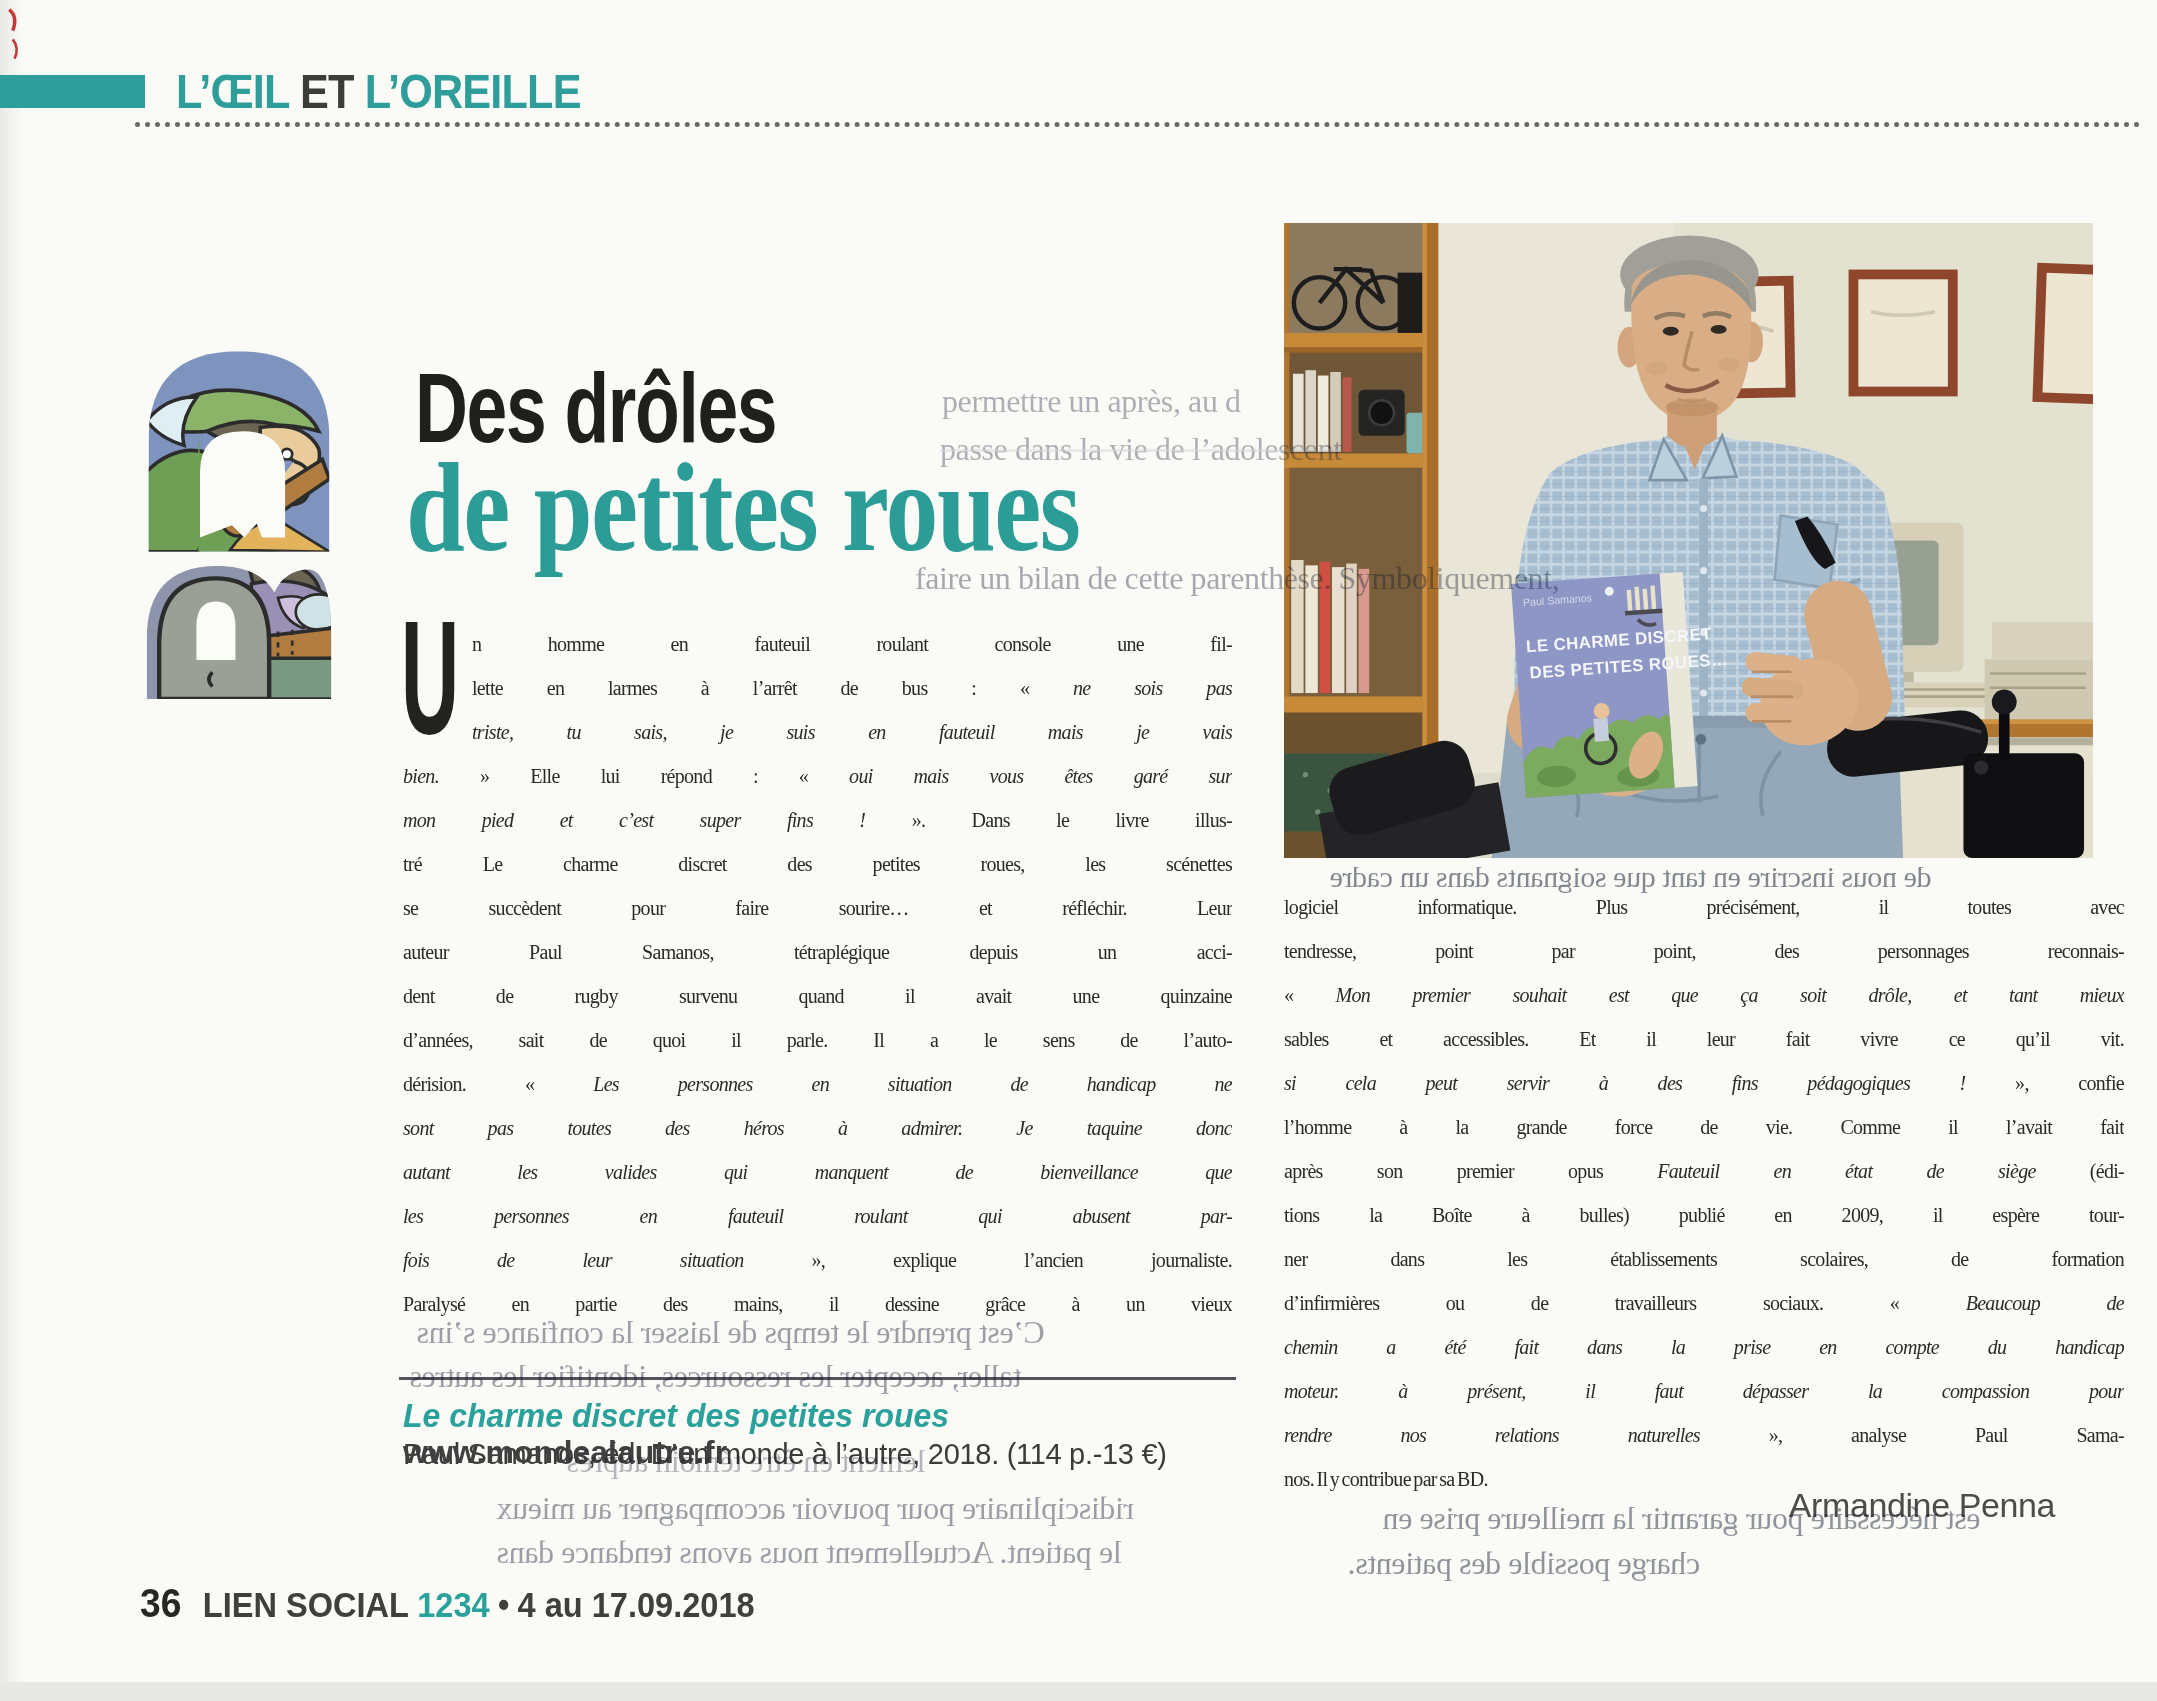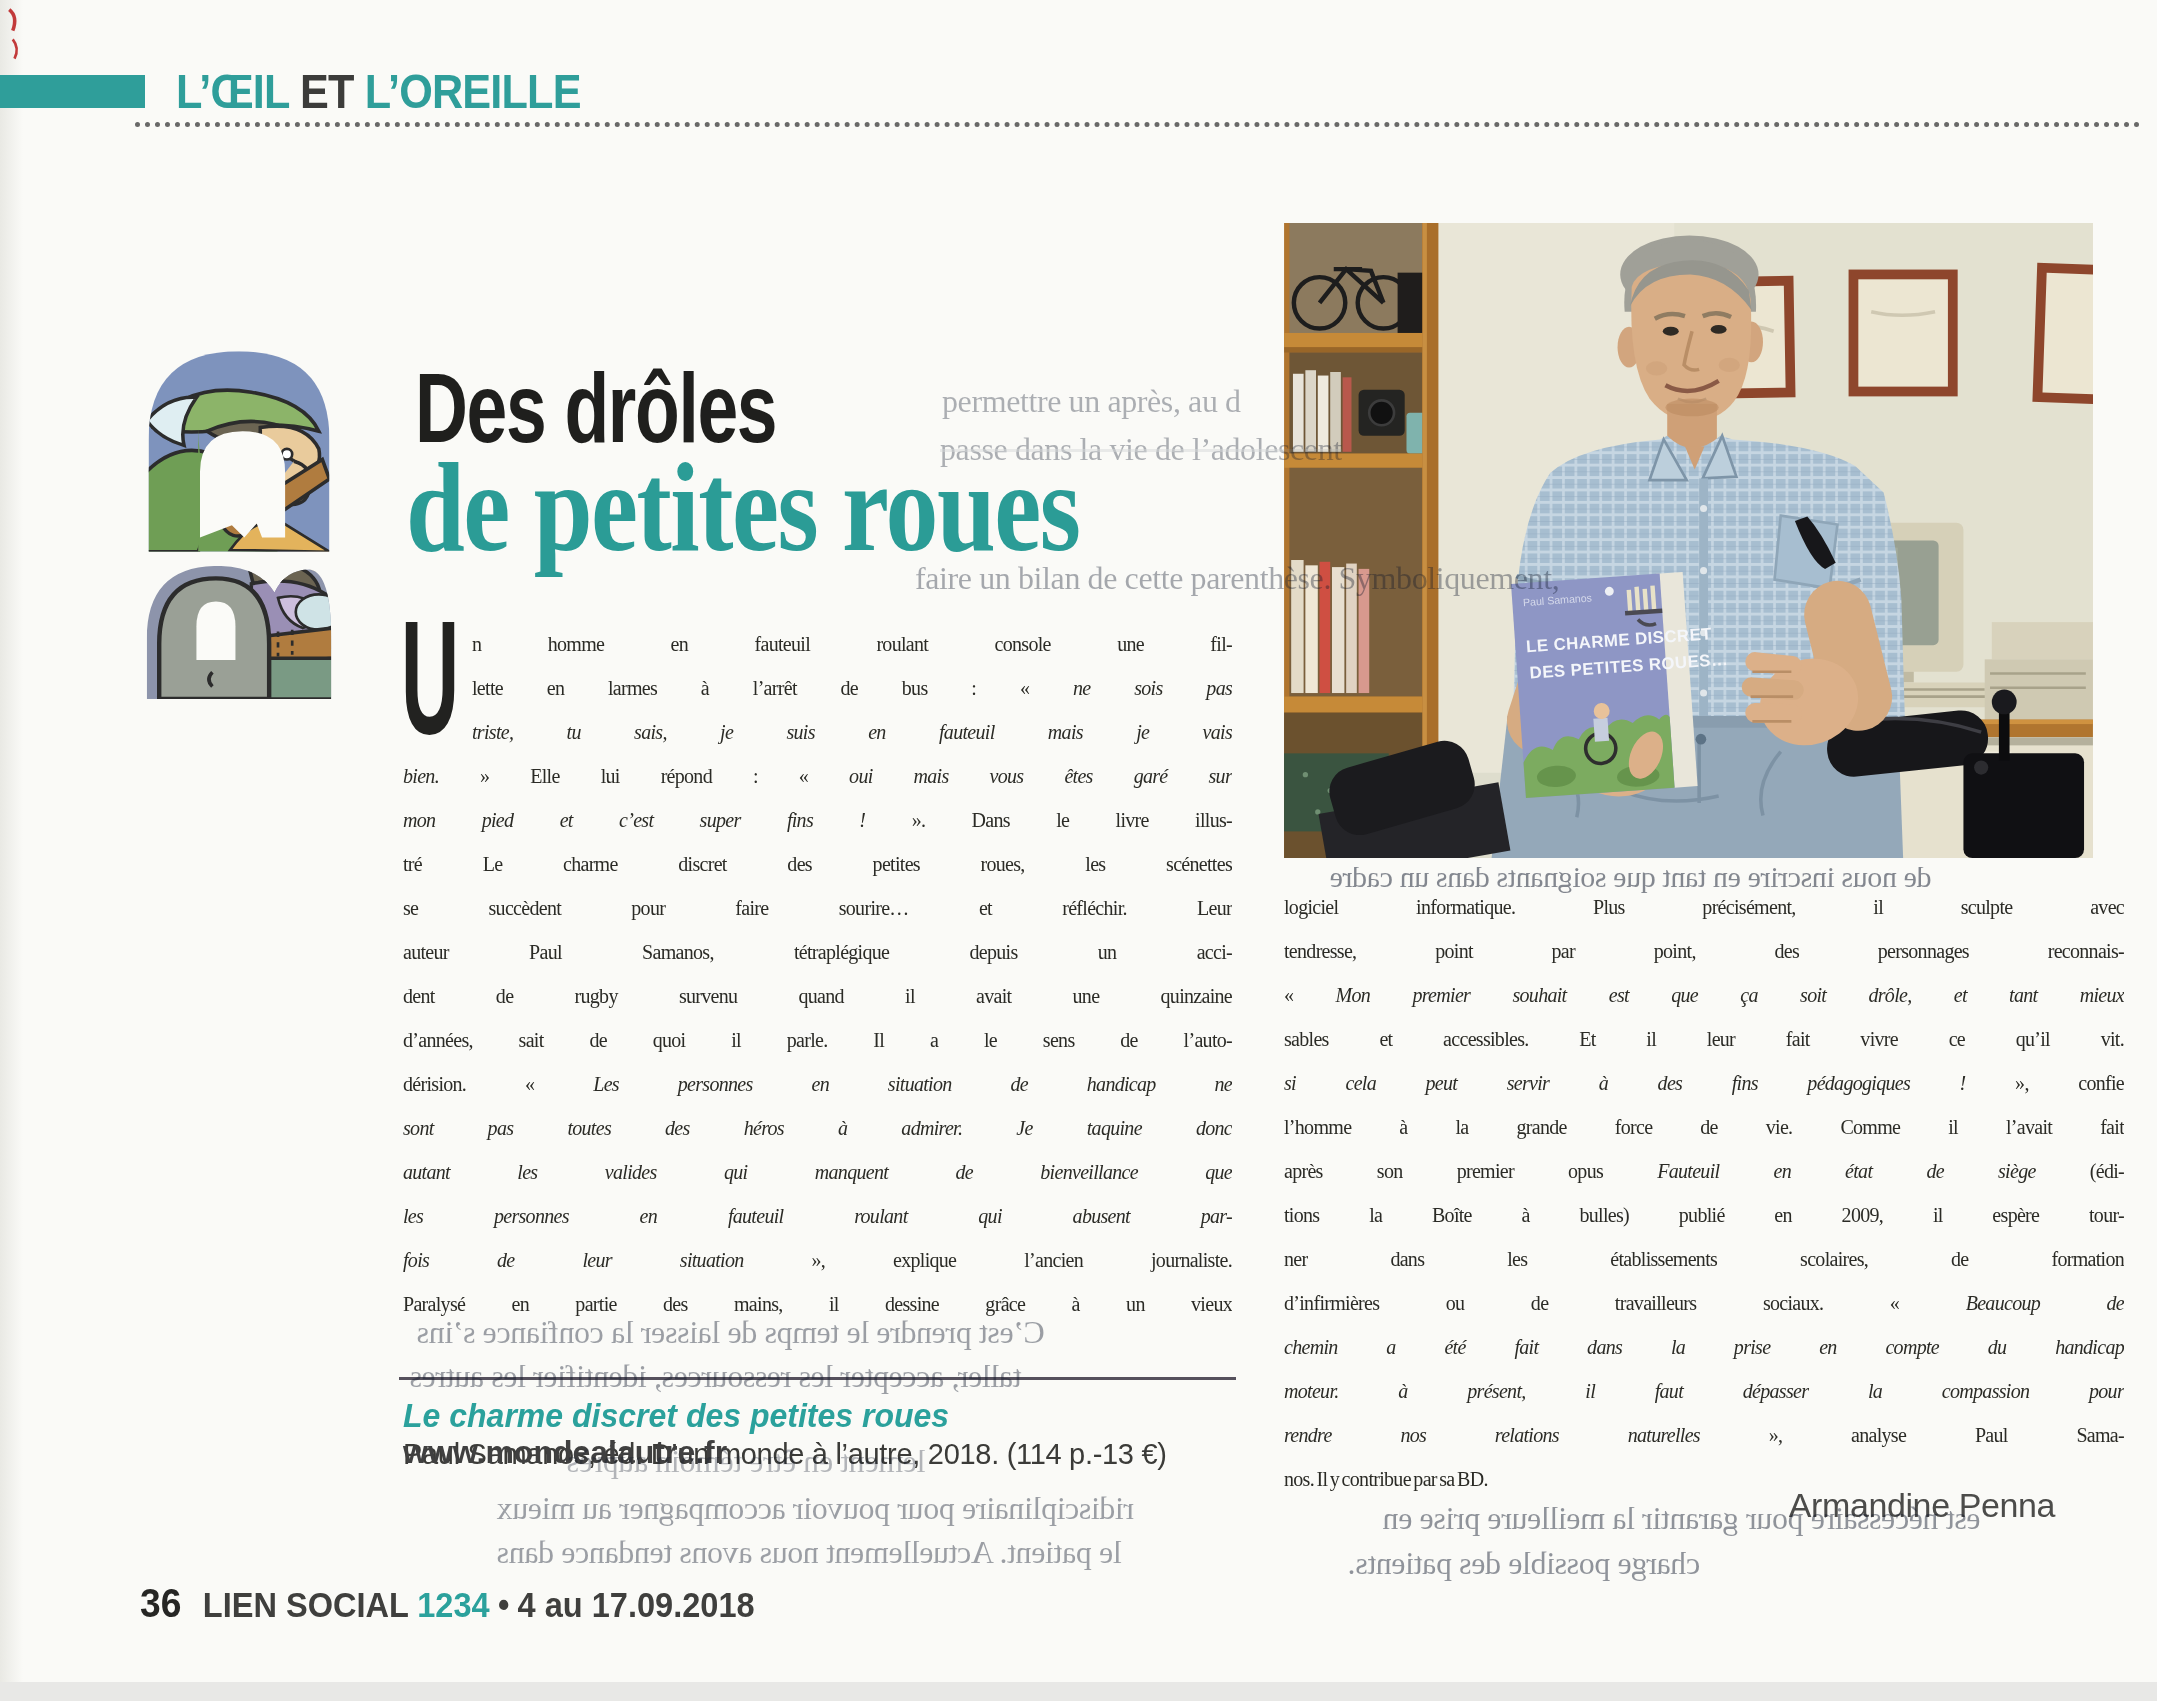--- a/index.html
+++ b/index.html
@@ -152,21 +152,21 @@
       <div class="tl"><span>dent de rugby survenu quand il avait une quinzaine</span></div>
       <div class="tl"><span>d’années, sait de quoi il parle. Il a le sens de l’auto-</span></div>
       <div class="tl"><span>dérision. « </span><span class="it">Les personnes en situation de handicap ne</span></div>
       <div class="tl"><span class="it">sont pas toutes des héros à admirer. Je taquine donc</span></div>
       <div class="tl"><span class="it">autant les valides qui manquent de bienveillance que</span></div>
       <div class="tl"><span class="it">les personnes en fauteuil roulant qui abusent par-</span></div>
       <div class="tl"><span class="it">fois de leur situation</span><span> », explique l’ancien journaliste.</span></div>
       <div class="tl"><span>Paralysé en partie des mains, il dessine grâce à un vieux</span></div>
     </div>
   <div class="col col-right">
-      <div class="tl"><span>logiciel informatique. Plus précisément, il sculpte avec</span></div>
+      <div class="tl"><span>logiciel informatique. Plus précisément, il toutes avec</span></div>
       <div class="tl"><span>tendresse, point par point, des personnages reconnais-</span></div>
       <div class="tl"><span>« </span><span class="it">Mon premier souhait est que ça soit drôle, et tant mieux</span></div>
       <div class="tl"><span>sables et accessibles. Et il leur fait vivre ce qu’il vit.</span></div>
       <div class="tl"><span class="it">si cela peut servir à des fins pédagogiques !</span><span> », confie</span></div>
       <div class="tl"><span>l’homme à la grande force de vie. Comme il l’avait fait</span></div>
       <div class="tl"><span>après son premier opus </span><span class="it">Fauteuil en état de siège</span><span> (édi-</span></div>
       <div class="tl"><span>tions la Boîte à bulles) publié en 2009, il espère tour-</span></div>
       <div class="tl"><span>ner dans les établissements scolaires, de formation</span></div>
       <div class="tl"><span>d’infirmières ou de travailleurs sociaux. « </span><span class="it">Beaucoup de</span></div>
       <div class="tl"><span class="it">chemin a été fait dans la prise en compte du handicap</span></div>

